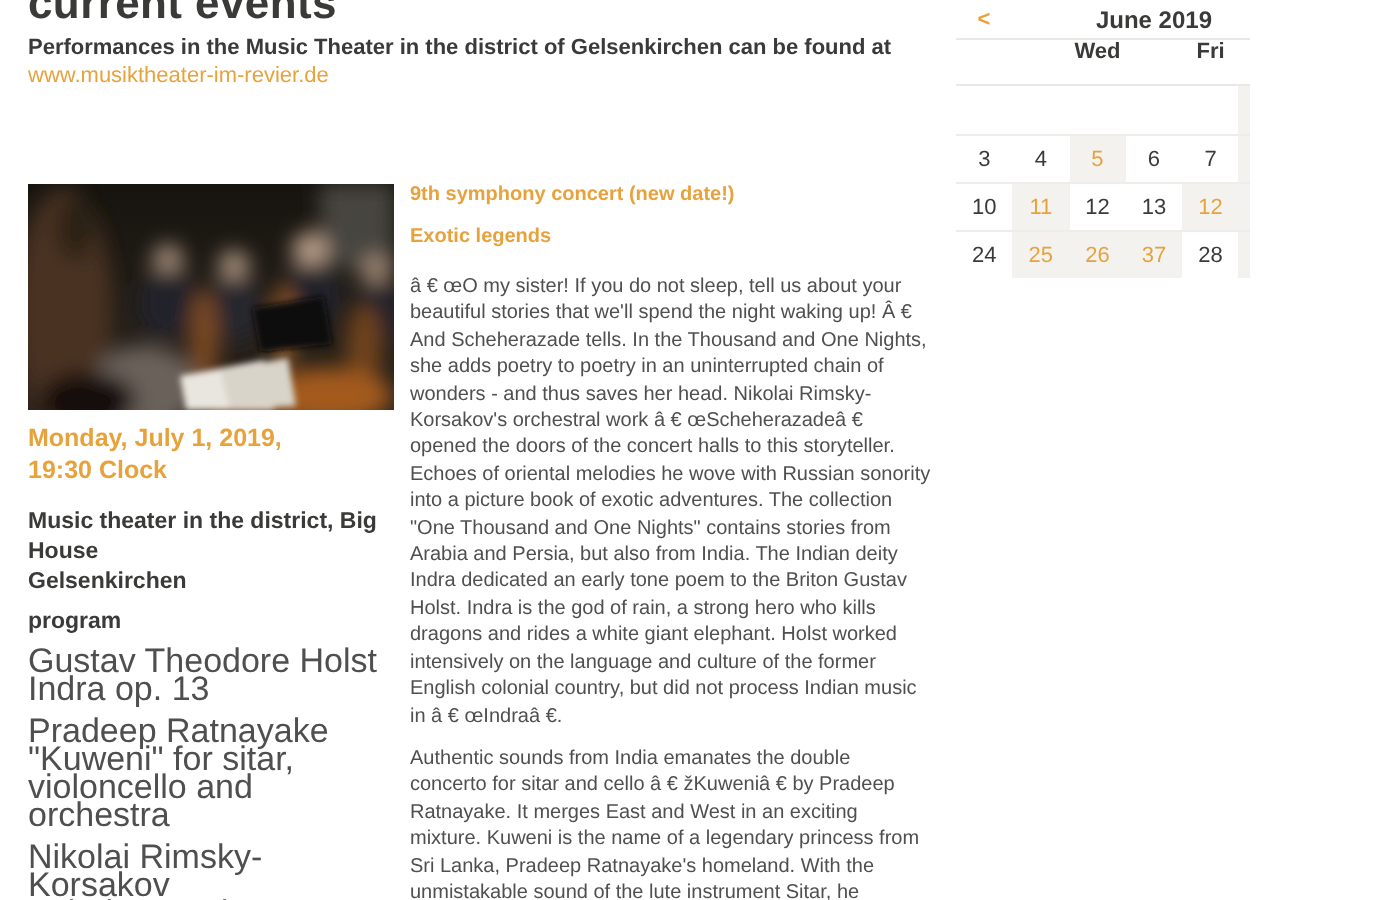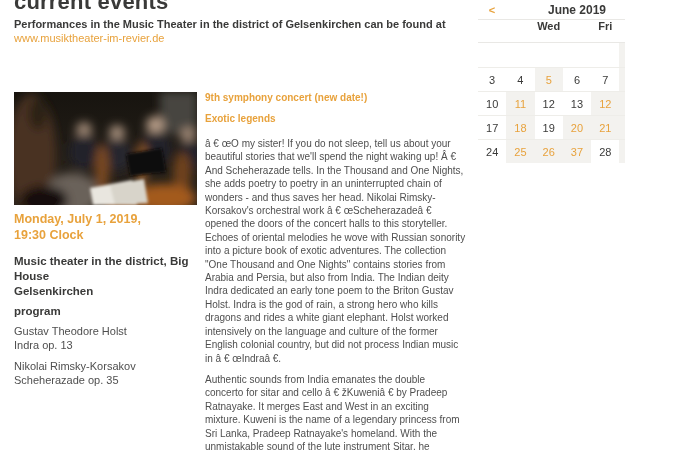--- a/index.html
+++ b/index.html
@@ -31,21 +31,21 @@
   .cal-row + .cal-row{border-top:1px solid #eeede9;}
   .cal-day{flex:1;display:flex;align-items:center;justify-content:center;font-size:11px;color:var(--heading);cursor:pointer;}
   .cal-day.hl{background:var(--hl-bg);color:var(--accent);}
   .cal-day.empty{cursor:default;}
   
   .left-col{position:absolute;left:14px;top:92px;width:183px;}
   .photo{display:block;width:183px;height:113px;}
   .event-date{margin-top:6px;font-size:12.5px;line-height:16px;font-weight:bold;color:var(--accent);}
   .venue{margin-top:11px;font-size:11.5px;line-height:15px;font-weight:bold;color:var(--heading);}
   .section-heading{margin-top:6px;font-size:11.5px;font-weight:bold;color:var(--heading);}
-  .program-item{margin-top:7px;font-size:11px;line-height:14px;color:var(--body);}
+  .program-item{margin-top:7px;font-size:17px;line-height:14px;color:var(--body);}
   
   .article{position:absolute;left:205px;top:87px;width:261px;}
   .article-title{font-size:10px;line-height:21px;font-weight:bold;color:var(--accent);}
   .article p{margin-top:8px;font-size:10px;line-height:13.4px;color:var(--body);}
 </style>
 </head>
 <body>
 
 <div class="page">
 
@@ -89,29 +89,20 @@
           <div class="cal-day hl">9</div>
         </div>
         <div class="cal-row">
           <div class="cal-day">10</div>
           <div class="cal-day hl">11</div>
           <div class="cal-day">12</div>
           <div class="cal-day">13</div>
           <div class="cal-day hl">12</div>
           <div class="cal-day hl">15</div>
           <div class="cal-day hl">16</div>
-        </div>
-        <div class="cal-row">
-          <div class="cal-day">17</div>
-          <div class="cal-day hl">18</div>
-          <div class="cal-day">19</div>
-          <div class="cal-day hl">20</div>
-          <div class="cal-day hl">21</div>
-          <div class="cal-day hl">22</div>
-          <div class="cal-day hl">23</div>
         </div>
         <div class="cal-row">
           <div class="cal-day">24</div>
           <div class="cal-day hl">25</div>
           <div class="cal-day hl">26</div>
           <div class="cal-day hl">37</div>
           <div class="cal-day">28</div>
           <div class="cal-day hl">29</div>
           <div class="cal-day hl">30</div>
         </div>
@@ -169,20 +160,24 @@
       <div>Music theater in the district, Big House</div>
       <div>Gelsenkirchen</div>
     </div>
 
     <div class="section-heading">program</div>
     <div class="program-item">
       <div>Gustav Theodore Holst</div>
       <div>Indra op. 13</div>
     </div>
     <div class="program-item">
+      <div>Pradeep Ratnayake</div>
+      <div>"Kuweni" for sitar, violoncello and orchestra</div>
+    </div>
+    <div class="program-item">
       <div>Nikolai Rimsky-Korsakov</div>
       <div>Scheherazade op. 35</div>
     </div>
 
   </div>
 
   <div class="article">
     <div class="article-title">
       <div>9th symphony concert (new date!)</div>
       <div>Exotic legends</div>

